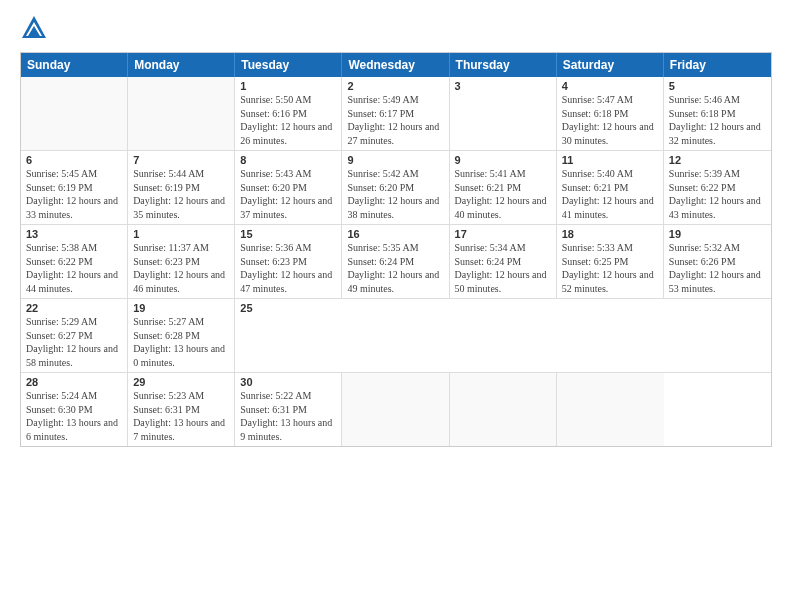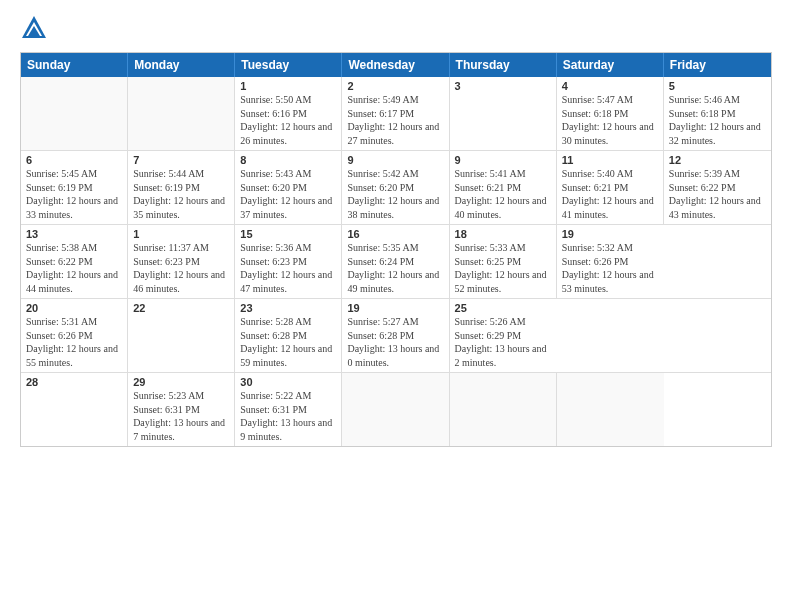--- a/index.html
+++ b/index.html
@@ -253,64 +253,61 @@
 Sunset: 6:23 PM
 Daylight: 12 hours and 47 minutes.</div>
           </div>
           <div class="cal-cell">
             <span class="day-num">16</span>
             <div class="cell-text">Sunrise: 5:35 AM
 Sunset: 6:24 PM
 Daylight: 12 hours and 49 minutes.</div>
           </div>
           <div class="cal-cell">
+            <span class="day-num">17</span>
+            <div class="cell-text">Sunrise: 5:34 AM
+Sunset: 6:24 PM
+Daylight: 12 hours and 50 minutes.</div>
+          </div>
+          <div class="cal-cell">
             <span class="day-num">18</span>
             <div class="cell-text">Sunrise: 5:33 AM
 Sunset: 6:25 PM
 Daylight: 12 hours and 52 minutes.</div>
           </div>
           <div class="cal-cell">
             <span class="day-num">19</span>
             <div class="cell-text">Sunrise: 5:32 AM
 Sunset: 6:26 PM
 Daylight: 12 hours and 53 minutes.</div>
           </div>
         </div>
         <div class="cal-row">
           <div class="cal-cell">
-            <span class="day-num">20</span>
-            <div class="cell-text">Sunrise: 5:31 AM
-Sunset: 6:26 PM
-Daylight: 12 hours and 55 minutes.</div>
-          </div>
-          <div class="cal-cell">
             <span class="day-num">22</span>
-          </div>
-          <div class="cal-cell">
-            <span class="day-num">23</span>
-            <div class="cell-text">Sunrise: 5:28 AM
-Sunset: 6:28 PM
-Daylight: 12 hours and 59 minutes.</div>
+            <div class="cell-text">Sunrise: 5:29 AM
+Sunset: 6:27 PM
+Daylight: 12 hours and 58 minutes.</div>
           </div>
           <div class="cal-cell">
             <span class="day-num">19</span>
             <div class="cell-text">Sunrise: 5:27 AM
 Sunset: 6:28 PM
 Daylight: 13 hours and 0 minutes.</div>
           </div>
           <div class="cal-cell">
             <span class="day-num">25</span>
-            <div class="cell-text">Sunrise: 5:26 AM
-Sunset: 6:29 PM
-Daylight: 13 hours and 2 minutes.</div>
           </div>
         </div>
         <div class="cal-row">
           <div class="cal-cell">
             <span class="day-num">28</span>
+            <div class="cell-text">Sunrise: 5:24 AM
+Sunset: 6:30 PM
+Daylight: 13 hours and 6 minutes.</div>
           </div>
           <div class="cal-cell">
             <span class="day-num">29</span>
             <div class="cell-text">Sunrise: 5:23 AM
 Sunset: 6:31 PM
 Daylight: 13 hours and 7 minutes.</div>
           </div>
           <div class="cal-cell">
             <span class="day-num">30</span>
             <div class="cell-text">Sunrise: 5:22 AM

